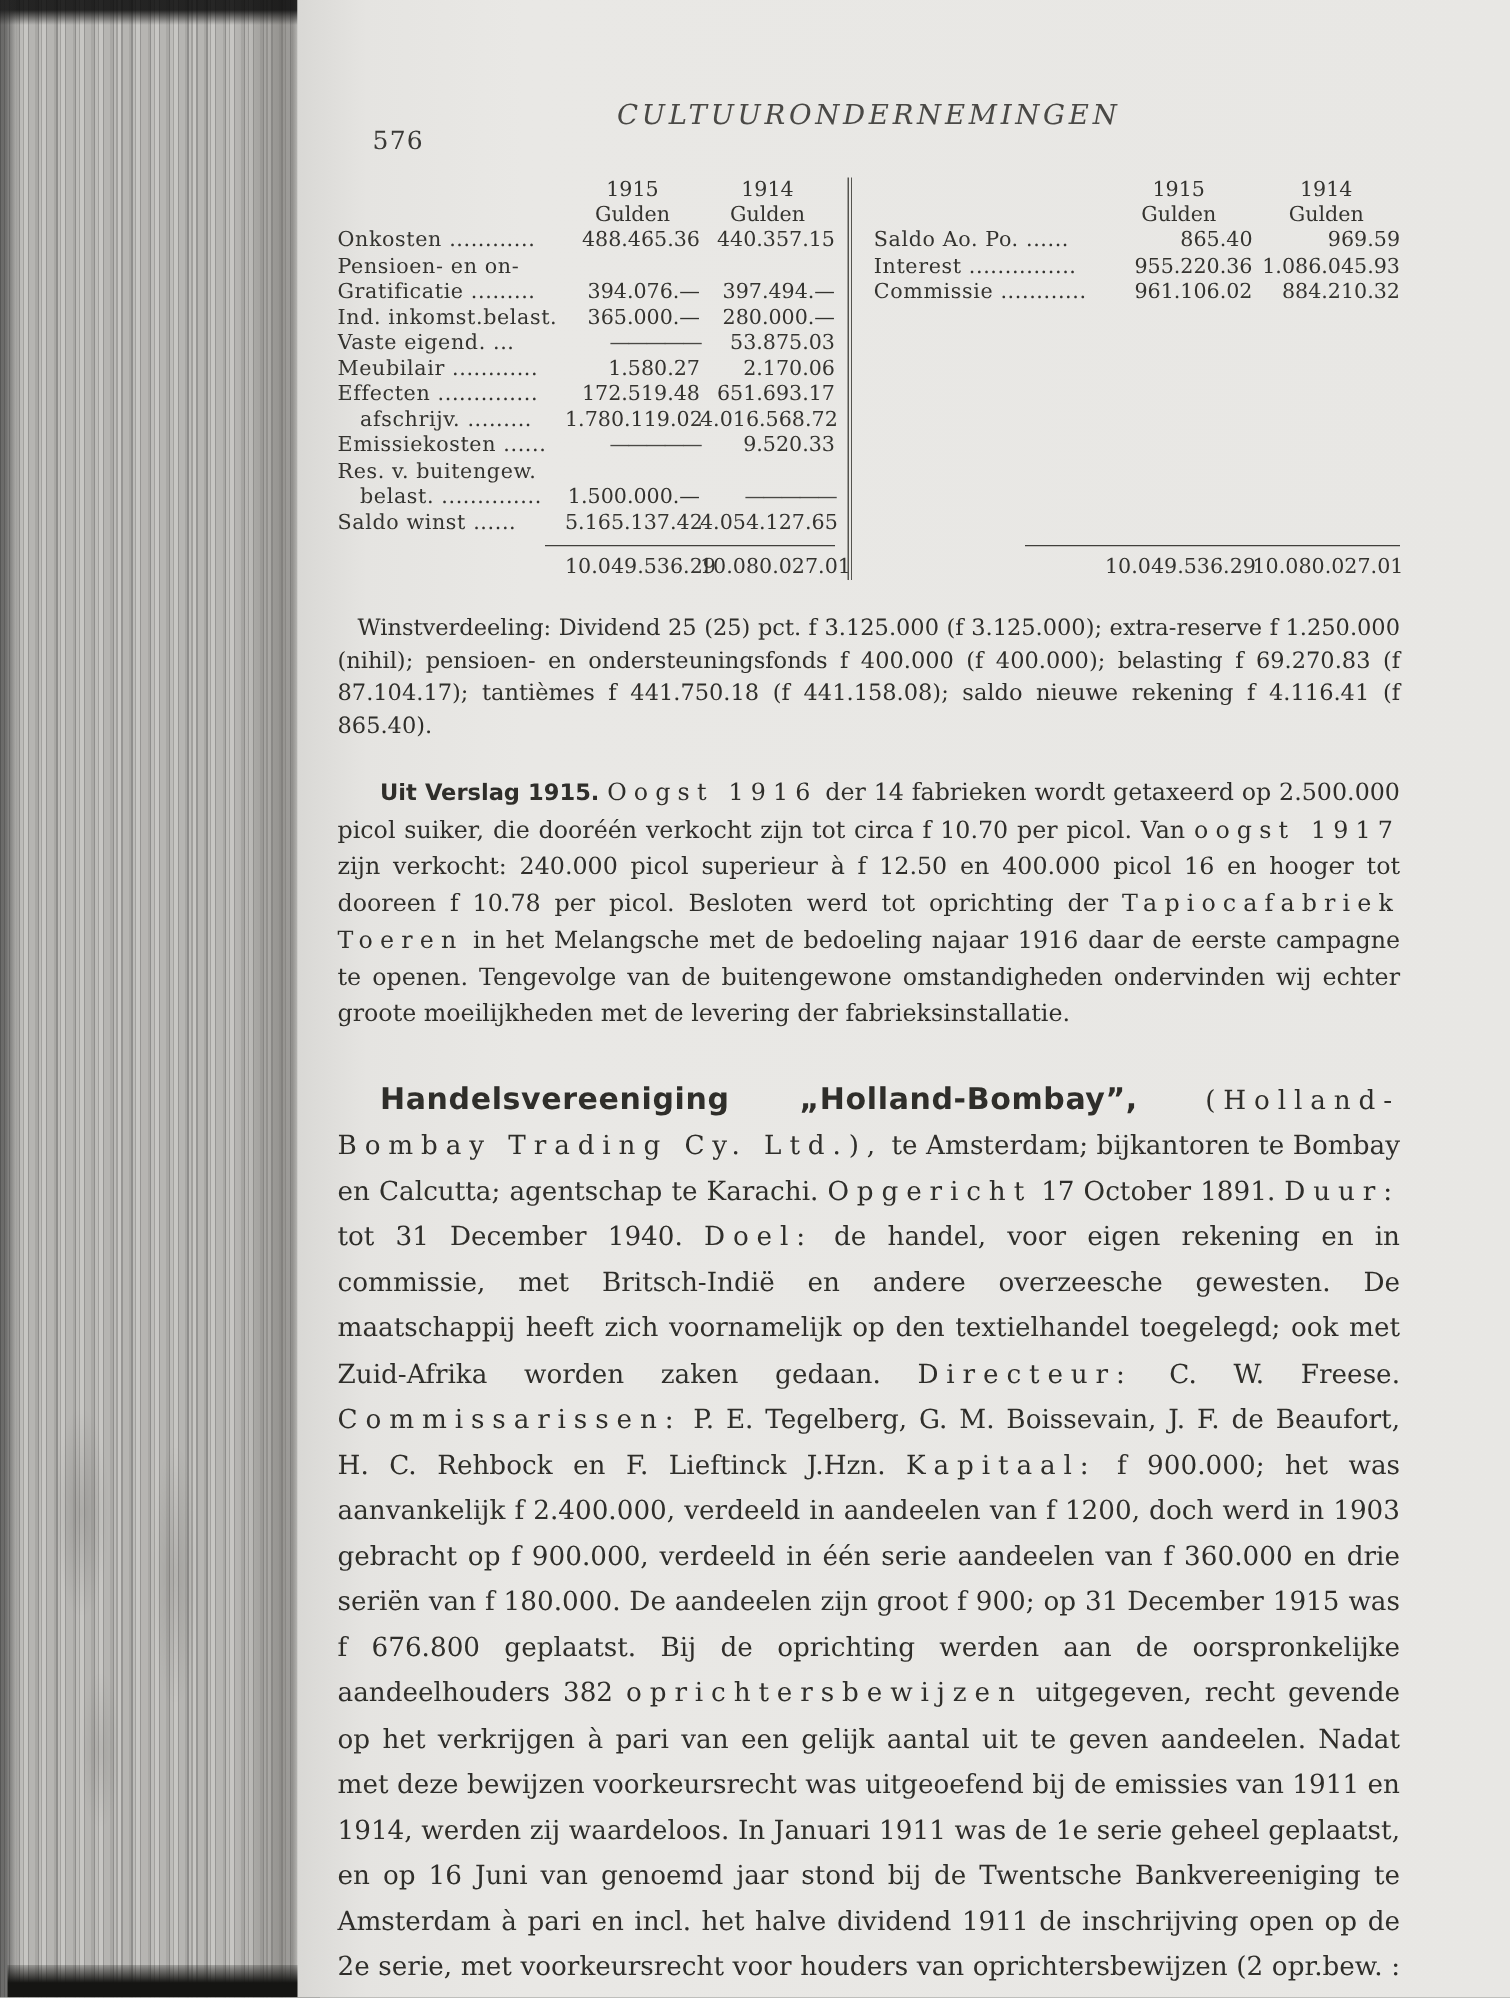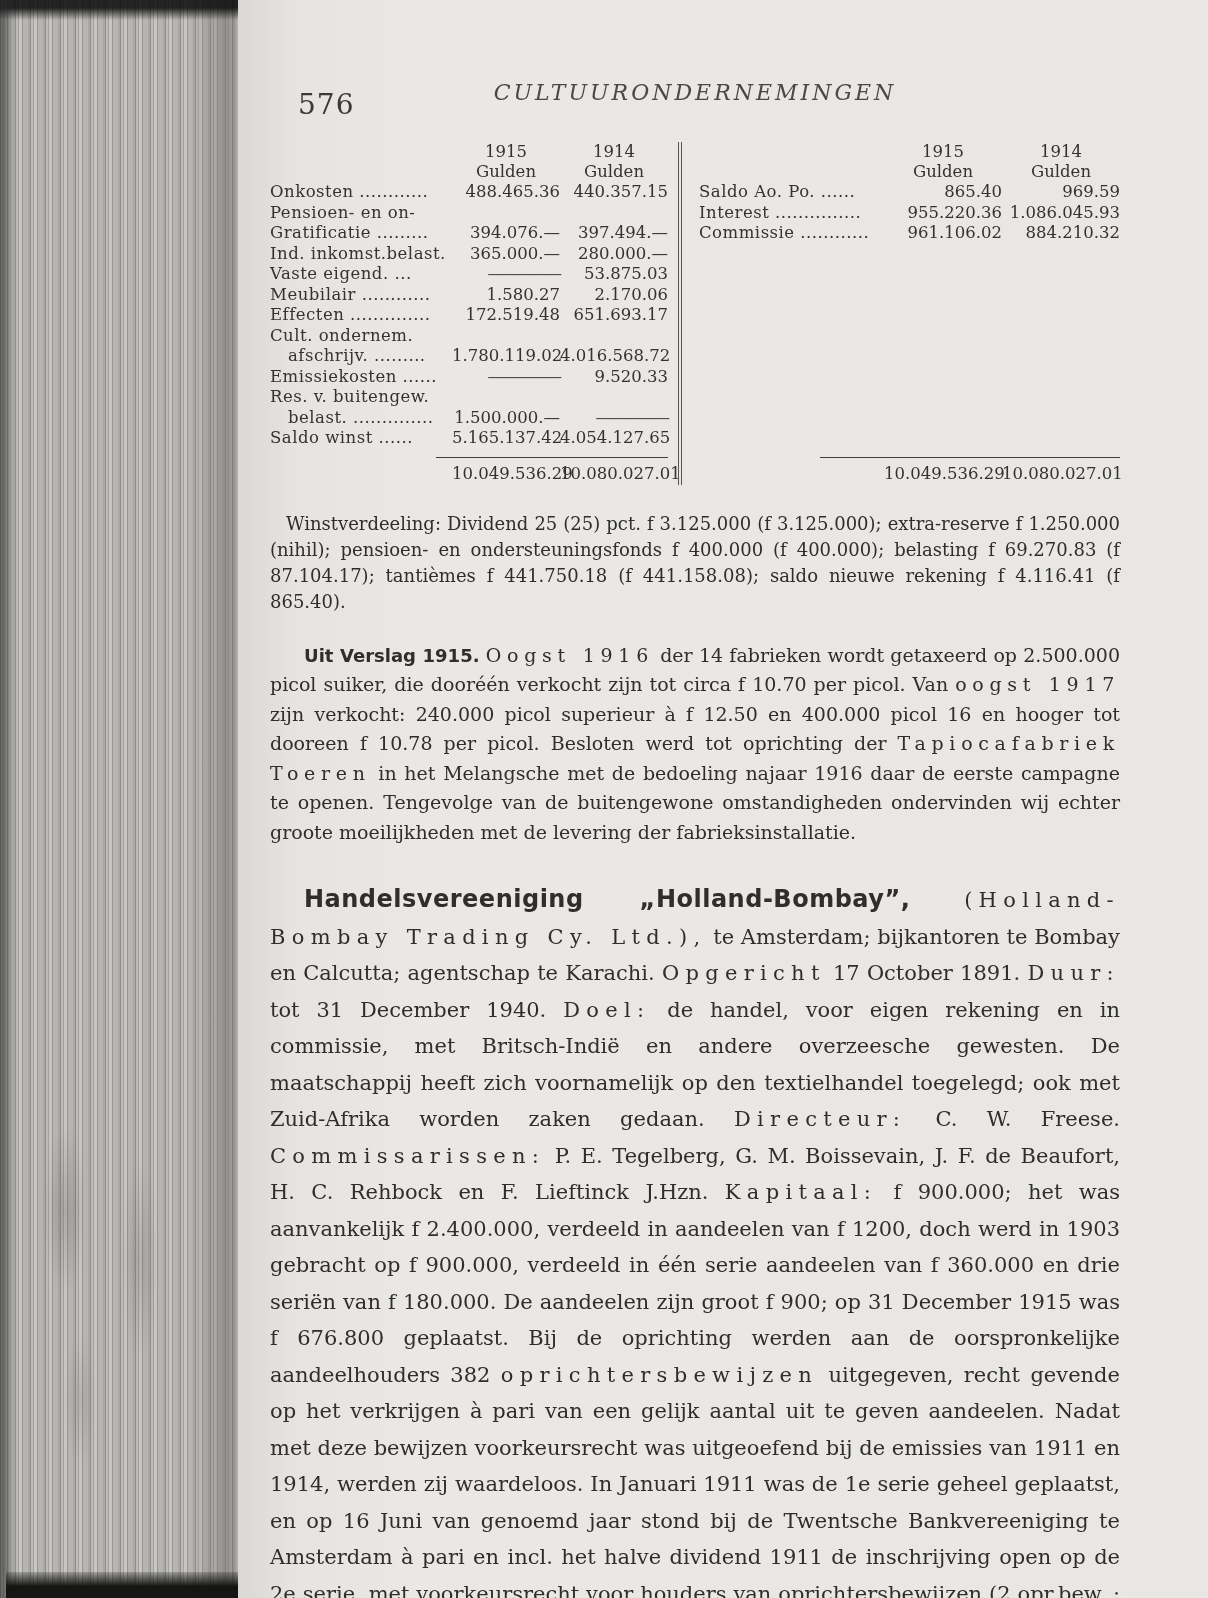--- a/index.html
+++ b/index.html
@@ -37,21 +37,21 @@
 
   
   .page {
     position:absolute; left:238px; top:0; width:970px; height:1598px;
     background:linear-gradient(90deg,#d9d8d5 0,#e5e4e1 55px,#e9e8e5 180px,#e8e7e4 100%);
     color:#2f2e2b;
     padding:80px 88px 0 32px; box-sizing:border-box;
   }
 
   .page-head { position:relative; height:34px; }
-  .pageno { position:absolute; left:28px; top:8px; font-size:28px; letter-spacing:1px; color:#3a3936; }
+  .pageno { position:absolute; left:28px; top:20px; font-size:20px; letter-spacing:1px; color:#3a3936; }
   .running-title {
     position:absolute; left:0; right:0; text-align:center;
     font-style:italic; font-size:22px; letter-spacing:3px; color:#4a4946;
   }
 
   
   .statement { margin-top:28px; font-size:16.5px; color:#34332f; }
   .stmt-head { display:flex; align-items:baseline; letter-spacing:1px; font-size:17px; }
   .stmt-head .dside { width:220px; padding-left:48px; box-sizing:border-box; }
   .stmt-head .title { flex:1; text-align:center; letter-spacing:2px; }
@@ -161,25 +161,20 @@
                 <span class="lab">Meubilair ............</span>
                 <span class="val">1.580.27</span>
                 <span class="val">2.170.06</span>
               </div>
               <div class="stmt-row">
                 <span class="lab">Effecten ..............</span>
                 <span class="val">172.519.48</span>
                 <span class="val">651.693.17</span>
               </div>
               <div class="stmt-row">
-                <span class="lab">Cult. ondernem.</span>
-                <span class="val"></span>
-                <span class="val"></span>
-              </div>
-              <div class="stmt-row">
                 <span class="lab ind">afschrijv. .........</span>
                 <span class="val">1.780.119.02</span>
                 <span class="val">4.016.568.72</span>
               </div>
               <div class="stmt-row">
                 <span class="lab">Emissiekosten ......</span>
                 <span class="val dashval">—————</span>
                 <span class="val">9.520.33</span>
               </div>
               <div class="stmt-row">

